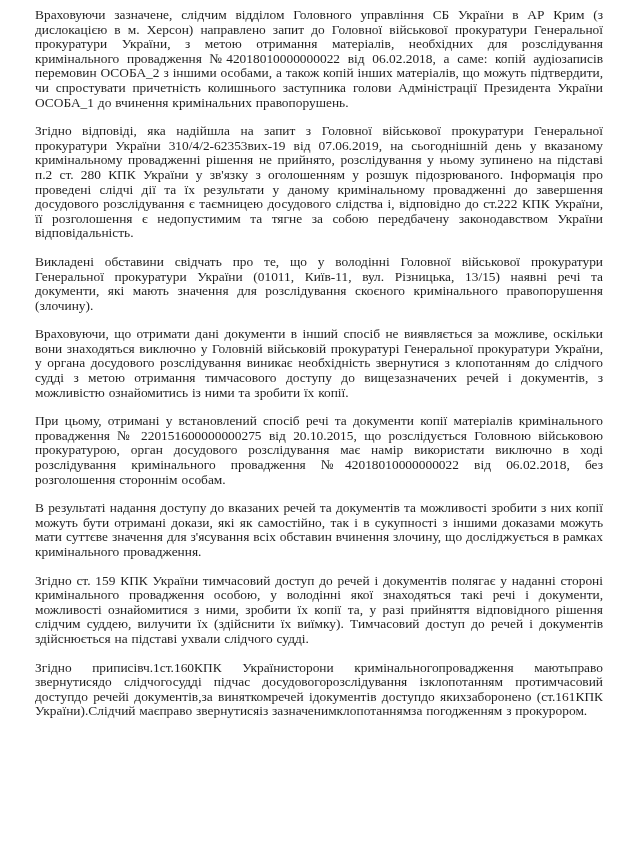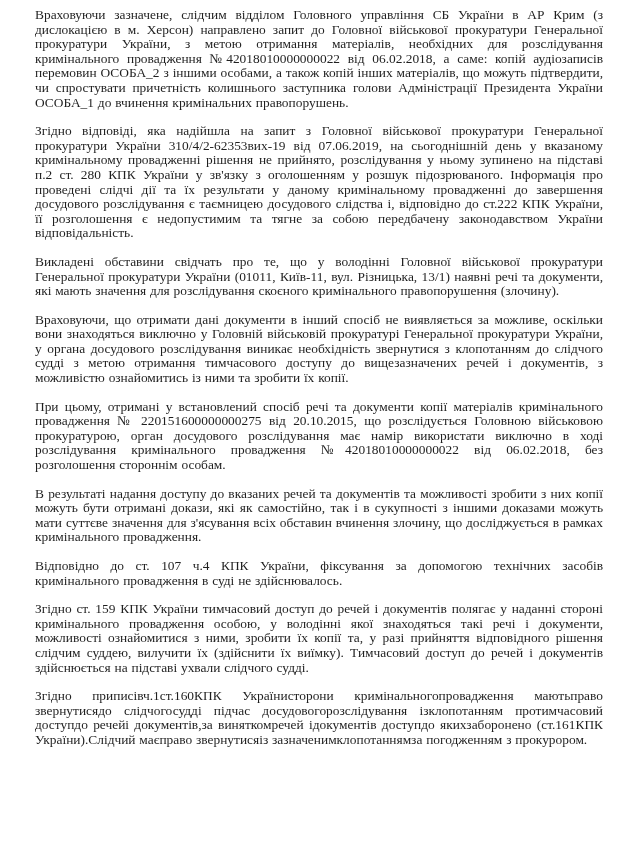--- a/index.html
+++ b/index.html
@@ -32,20 +32,19 @@
   .para:last-child {
     margin-bottom: 0;
   }
 </style>
 </head>
 <body>
 
 <div class="page">
   <p class="para">Враховуючи зазначене, слідчим відділом Головного управління СБ України в АР Крим (з дислокацією в м. Херсон) направлено запит до Головної військової прокуратури Генеральної прокуратури України, з метою отримання матеріалів, необхідних для розслідування кримінального провадження №42018010000000022 від 06.02.2018, а саме: копій аудіозаписів перемовин ОСОБА_2 з іншими особами, а також копій інших матеріалів, що можуть підтвердити, чи спростувати причетність колишнього заступника голови Адміністрації Президента України ОСОБА_1 до вчинення кримінальних правопорушень.</p>
   <p class="para">Згідно відповіді, яка надійшла на запит з Головної військової прокуратури Генеральної прокуратури України 310/4/2-62353вих-19 від 07.06.2019, на сьогоднішній день у вказаному кримінальному провадженні рішення не прийнято, розслідування у ньому зупинено на підставі п.2 ст. 280 КПК України у зв'язку з оголошенням у розшук підозрюваного. Інформація про проведені слідчі дії та їх результати у даному кримінальному провадженні до завершення досудового розслідування є таємницею досудового слідства і, відповідно до ст.222 КПК України, її розголошення є недопустимим та тягне за собою передбачену законодавством України відповідальність.</p>
-  <p class="para">Викладені обставини свідчать про те, що у володінні Головної військової прокуратури Генеральної прокуратури України (01011, Київ-11, вул. Різницька, 13/1) наявні речі та документи, які мають значення для розслідування скоєного кримінального правопорушення (злочину).</p>
+  <p class="para">Викладені обставини свідчать про те, що у володінні Головної військової прокуратури Генеральної прокуратури України (01011, Київ-11, вул. Різницька, 13/15) наявні речі та документи, які мають значення для розслідування скоєного кримінального правопорушення (злочину).</p>
   <p class="para">Враховуючи, що отримати дані документи в інший спосіб не виявляється за можливе, оскільки вони знаходяться виключно у Головній військовій прокуратурі Генеральної прокуратури України, у органа досудового розслідування виникає необхідність звернутися з клопотанням до слідчого судді з метою отримання тимчасового доступу до вищезазначених речей і документів, з можливістю ознайомитись із ними та зробити їх копії.</p>
   <p class="para">При цьому, отримані у встановлений спосіб речі та документи копії матеріалів кримінального провадження № 220151600000000275 від 20.10.2015, що розслідується Головною військовою прокуратурою, орган досудового розслідування має намір використати виключно в ході розслідування кримінального провадження №42018010000000022 від 06.02.2018, без розголошення стороннім особам.</p>
   <p class="para">В результаті надання доступу до вказаних речей та документів та можливості зробити з них копії можуть бути отримані докази, які як самостійно, так і в сукупності з іншими доказами можуть мати суттєве значення для з'ясування всіх обставин вчинення злочину, що досліджується в рамках кримінального провадження.</p>
-  <p class="para">Відповідно до ст. 107 ч.4 КПК України, фіксування за допомогою технічних засобів кримінального провадження в суді не здійснювалось.</p>
   <p class="para">Згідно ст. 159 КПК України тимчасовий доступ до речей і документів полягає у наданні стороні кримінального провадження особою, у володінні якої знаходяться такі речі і документи, можливості ознайомитися з ними, зробити їх копії та, у разі прийняття відповідного рішення слідчим суддею, вилучити їх (здійснити їх виїмку). Тимчасовий доступ до речей і документів здійснюється на підставі ухвали слідчого судді.</p>
   <p class="para">Згідно приписівч.1ст.160КПК Українисторони кримінальногопровадження маютьправо звернутисядо слідчогосудді підчас досудовогорозслідування ізклопотанням протимчасовий доступдо речейі документів,за виняткомречей ідокументів доступдо якихзаборонено (ст.161КПК України).Слідчий маєправо звернутисяіз зазначенимклопотаннямза погодженням з прокурором.</p>
 </div>
 
 </body></html>

